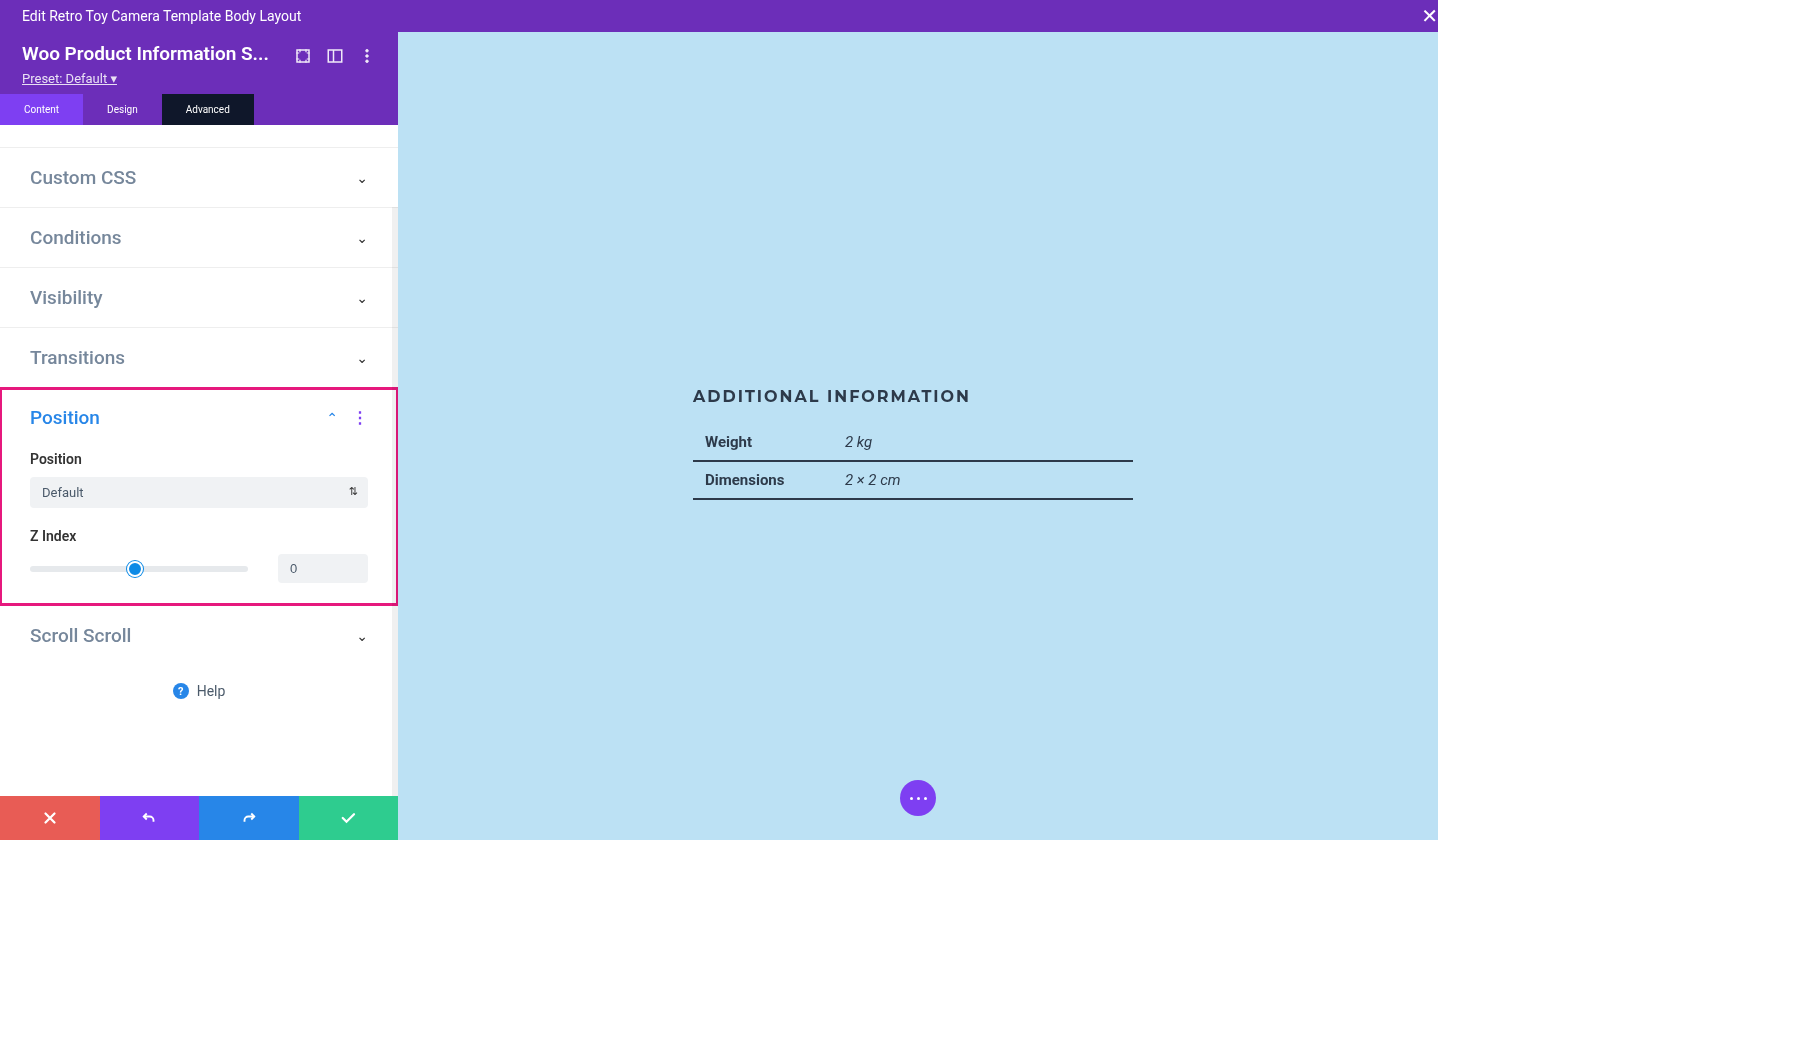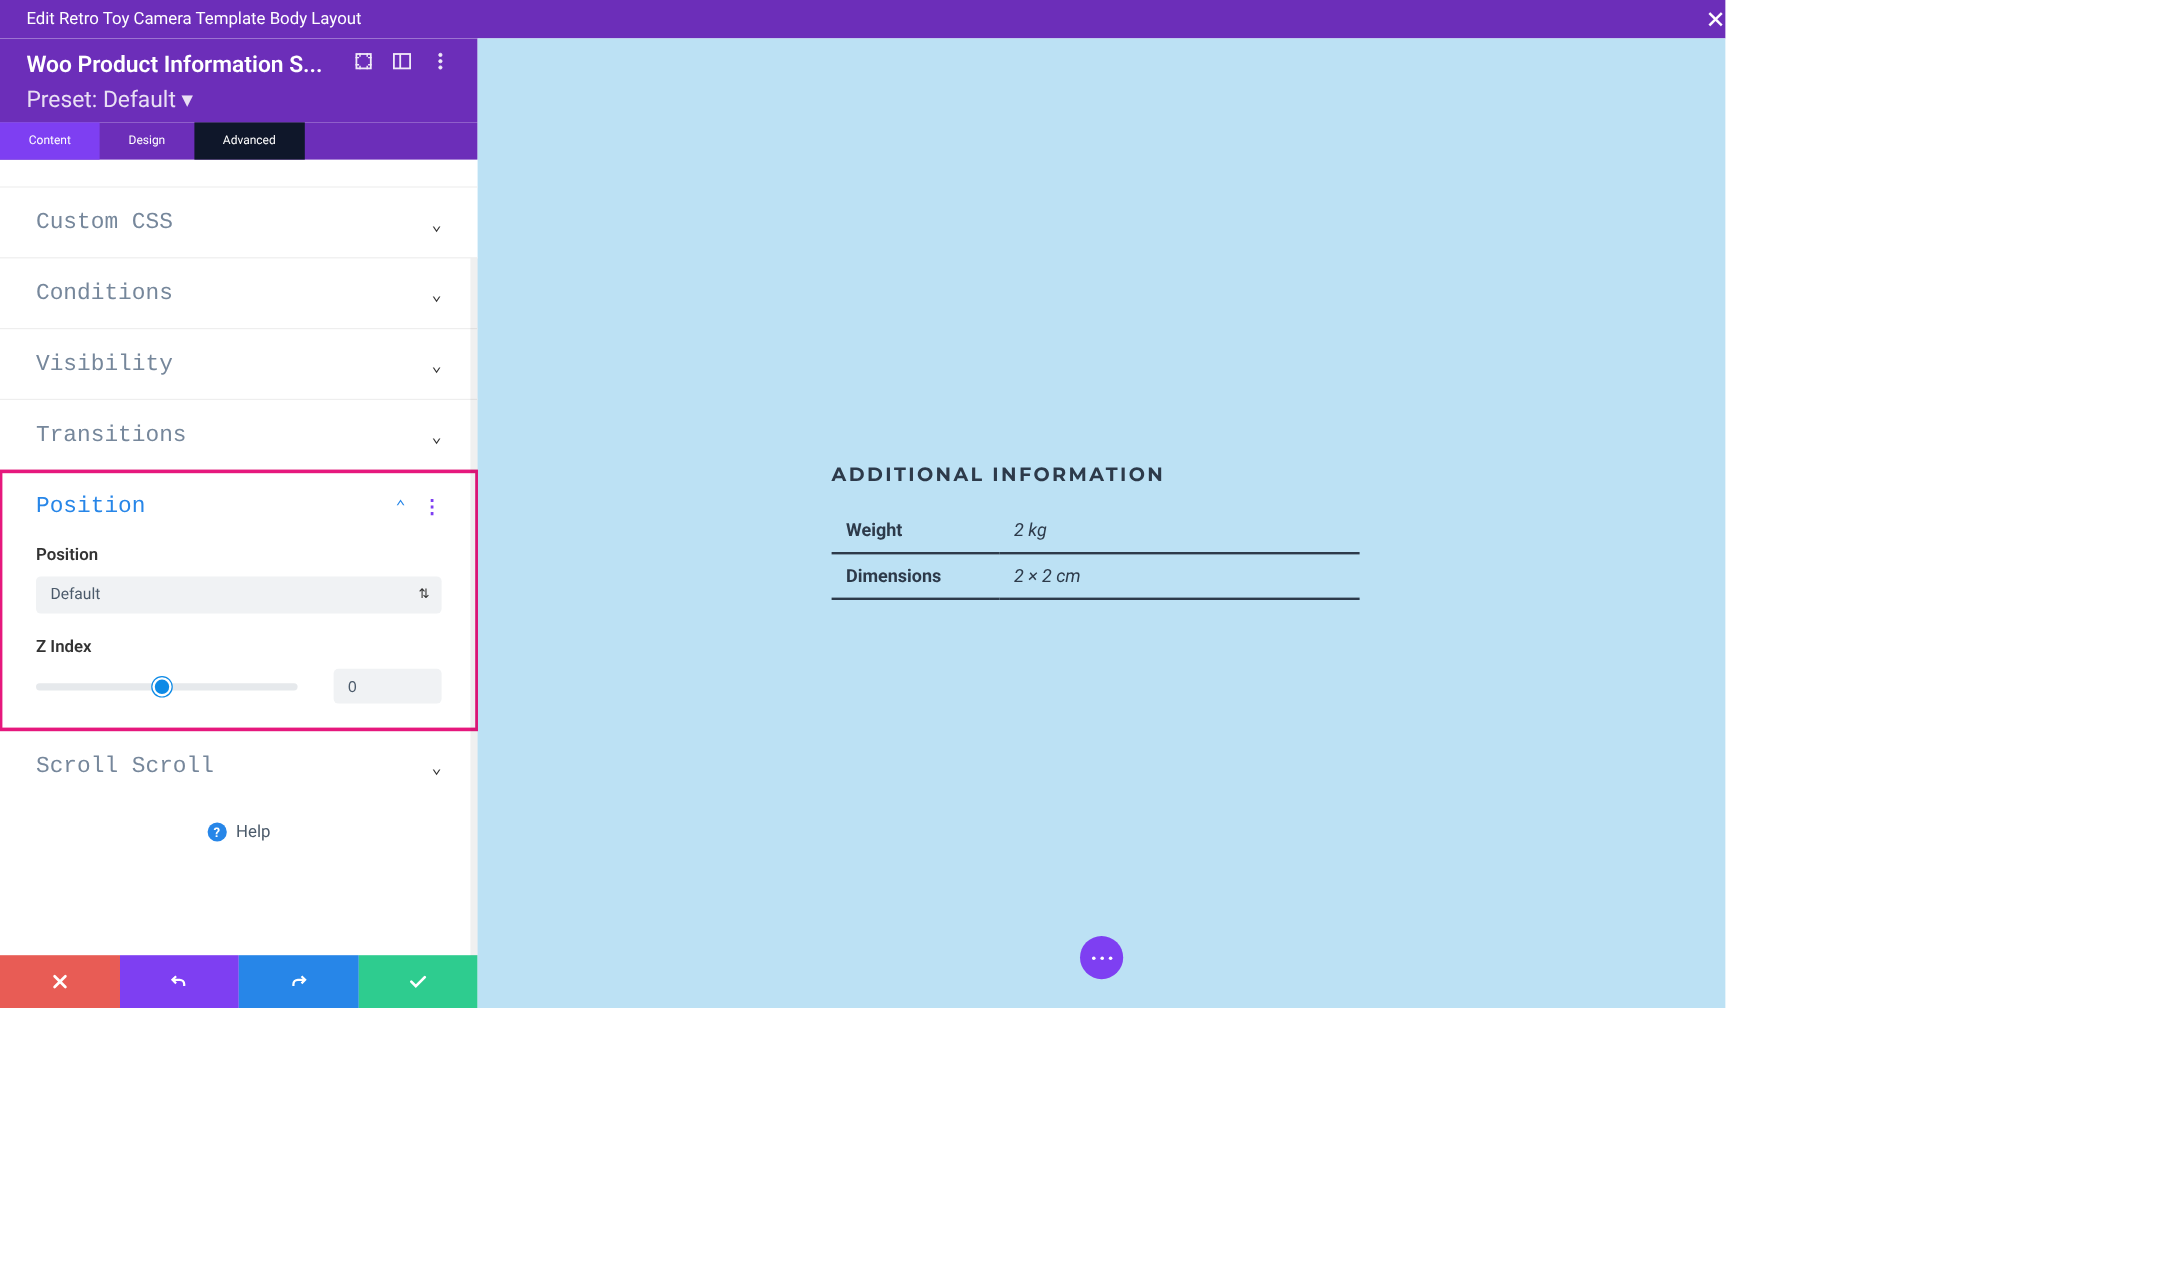--- a/index.html
+++ b/index.html
@@ -4,34 +4,34 @@
 <style>
 * { margin:0; padding:0; box-sizing:border-box; }
 body { font-family:-apple-system,BlinkMacSystemFont,"Segoe UI",Roboto,sans-serif; width:1438px; height:840px; overflow:hidden; background:#fff; position:relative; }
 .titlebar { background:#6c2eb9; height:32px; display:flex; align-items:center; justify-content:space-between; padding:0 0 0 22px; color:#fff; font-size:14px; }
 .titlebar-title { font-weight:400; }
 .close-x { font-size:20px; cursor:pointer; line-height:1; }
 .main-wrap { display:flex; height:calc(100% - 32px); }
 .sidebar { width:398px; display:flex; flex-direction:column; background:#fff; position:relative; }
 .preview { flex:1; background:#bce1f4; position:relative; }
 .module-header { background:#6c2eb9; color:#fff; padding:10px 22px 8px; }
-.module-row { display:flex; align-items:flex-start; gap:14px; }
+.module-row { display:flex; align-items:flex-end; gap:14px; }
 .module-title { font-size:19px; font-weight:600; flex:1; white-space:nowrap; overflow:hidden; text-overflow:ellipsis; }
 .mh-icon { width:18px; height:18px; display:flex; align-items:center; justify-content:center; cursor:pointer; opacity:.9; }
 .mh-icon svg { fill:#fff; stroke:#fff; }
-.preset-row { font-size:19px; margin-top:6px; opacity:.85; cursor:pointer; }
+.preset-row { font-size:13px; margin-top:6px; opacity:.85; cursor:pointer;text-decoration:underline; }
 .tabs { display:flex; background:#6c2eb9; }
 .tab { flex:0 0 auto; padding:10px 24px; font-size:10px; color:#fff; cursor:pointer; }
 .tab.active { background:#0f172a; }
 .tab.content-tab { background:#7e3ff2; }
 .panel-area { flex:1; overflow-y:auto; position:relative; }
 .panel-scroll-indicator { position:absolute; right:0; top:82px; width:6px; height:calc(100% - 82px); background:rgba(0,0,0,.06); }
 .accordion { border-top:1px solid #eee; }
 .accordion:first-child { border-top:none; }
-.acc-header { display:flex; align-items:flex-end; justify-content:space-between; padding:18px 30px; cursor:pointer;font-family:Liberation Mono, monospace; }
+.acc-header { display:flex; align-items:center; justify-content:space-between; padding:18px 30px; cursor:pointer; }
 .acc-title { font-size:19px; color:#76879b; font-weight:500; }
 .acc-title.active { color:#2786e8; }
 .acc-chevron { font-size:14px; color:#333; }
 .acc-header-right { display:flex; align-items:center; gap:14px; }
 .acc-body { padding:4px 30px 22px; }
 .field-label { font-size:14px; font-weight:600; color:#333; margin-bottom:10px; }
 .select-wrap { position:relative; background:#f0f2f4; border-radius:4px; padding:8px 12px; font-size:13px; color:#4b5a6a; margin-bottom:20px; }
 .select-caret { position:absolute; right:10px; top:8px; font-size:11px; color:#333; }
 .zindex-row { display:flex; align-items:center; gap:30px; }
 .slider-track { position:relative; flex:1; height:6px; background:#e6e9ec; border-radius:3px; }

